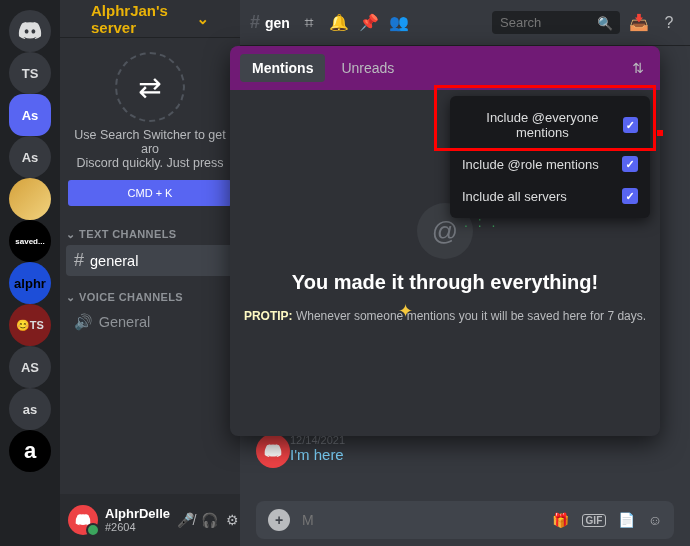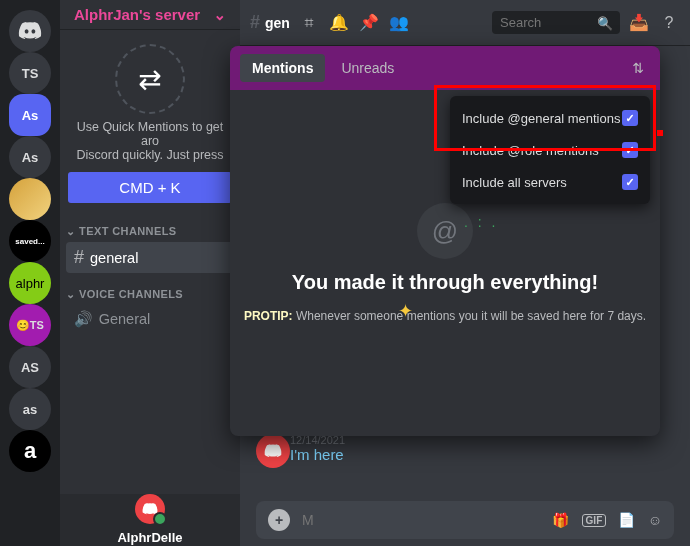--- a/index.html
+++ b/index.html
@@ -34,42 +34,42 @@
     align-items: center;
     justify-content: center;
     font-size: 13px;
     font-weight: 600;
     cursor: pointer;
     overflow: hidden;
   }
   .server-pill.selected { background:#5865f2; color:#fff; border-radius: 14px; }
   .pill-gold   { background: linear-gradient(135deg,#d5a23c,#f1d27e); }
   .pill-black  { background:#000; color:#fff; font-size:11px; }
-  .pill-white  { background:#84cc16; color:#000; font-weight:400;justify-content:center; }
-  .pill-yellow { background:#a21caf; }
+  .pill-white  { background:#1d4ed8; color:#000; font-weight:700;justify-content:center; }
+  .pill-yellow { background:#7f1d1d; }
   .pill-tiny   { font-size:8px; }
 
   
   .sidebar {
     position: absolute;
     left: 60px; top: 0; bottom: 0;
     width: 180px;
     background: #2f3136;
     display: flex;
     flex-direction: column;
   }
   .guild-header {
-    height: 30px;
-    padding: 0 14px;
+    height: 38px;
+    padding: 0 31px;
     display: flex;
     align-items: center;
     justify-content: space-between;
     font-weight: 600;
     font-size: 15px;
-    color: #ec4899;
+    color: #eab308;
     border-bottom: 1px solid #202225;
     cursor: pointer;
   }
   .qs-card {
     margin: 14px 8px 8px;
     text-align: center;
     color: #b9bbbe;
     font-size: 12.5px;
   }
   .qs-icon {
@@ -79,21 +79,21 @@
     border-radius: 50%;
     display:flex; align-items:center; justify-content:center;
     font-size: 28px; color:#fff;
     position: relative;
   }
   .qs-btn {
     display:block; width: calc(100% - 0px);
     margin-top: 10px;
     background:#5865f2; color:#fff;
     border:none; border-radius:3px;
-    padding: 7px 0; font-size:15px;
+    padding: 7px 0; font-size:11px;
     cursor:pointer;
   }
   .section-head {
     margin: 14px 6px 3px;
     font-size: 11px;
     font-weight: 700;
     letter-spacing: .4px;
     color:#8e9297;
     text-transform: uppercase;
     cursor:pointer;
@@ -173,21 +173,21 @@
   .composer-inner input { flex:1; background:transparent; border:none; color:#dcddde; font-size:14px; outline:none; }
   .composer-inner .cicn { color:#b9bbbe; font-size:14px; cursor:pointer; font-weight:700; }
 
   
   .user-foot {
     position:absolute;
     left:60px; bottom:0;
     width:180px; height:52px;
     background:#292b2f;
     display:flex; align-items:center;
-    padding:0 8px; gap:7px;flex-direction:column;
+    padding:0 8px; gap:7px;
   }
   .user-foot .uav {
     width:30px;height:30px;border-radius:50%;
     background:#ed4245;
     position:relative; flex:none;
     display:flex;align-items:center;justify-content:center;color:#fff;
   }
   .user-foot .uav::after{
     content:""; position:absolute; right:-2px; bottom:-2px;
     width:10px;height:10px;border-radius:50%;
@@ -309,21 +309,21 @@
     </div>
 </div>
 
 <div class="sidebar">
   <div class="guild-header">
     <span>AlphrJan's server</span>
     <span>⌄</span>
   </div>
   <div class="qs-card">
     <div class="qs-icon">⇄</div>
-    <div>Use Quick Mentions to get aro</div>
+    <div>Use Search Switcher to get aro</div>
     <div>Discord quickly. Just press</div>
     <button class="qs-btn">CMD + K</button>
   </div>
   <div class="section-head">TEXT CHANNELS</div>
   <div class="chan selected">
     <span class="hash">#</span>
     <span>general</span>
   </div>
   <div class="section-head">VOICE CHANNELS</div>
   <div class="chan">
@@ -401,21 +401,21 @@
     <div class="at-circle">@</div>
     <span class="sparkle1">✦</span>
     <div class="inbox-title">You made it through everything!</div>
     <div class="inbox-sub">
       <b>PROTIP:</b>
       <span>Whenever someone mentions you it will be saved here for 7 days.</span>
     </div>
 
     <div class="filter-pop">
       <div class="filter-row">
-        <span>Include @general mentions</span>
+        <span>Include @everyone mentions</span>
         <span class="chk">✓</span>
       </div>
       <div class="filter-row">
         <span>Include @role mentions</span>
         <span class="chk">✓</span>
       </div>
       <div class="filter-row">
         <span>Include all servers</span>
         <span class="chk">✓</span>
       </div>

